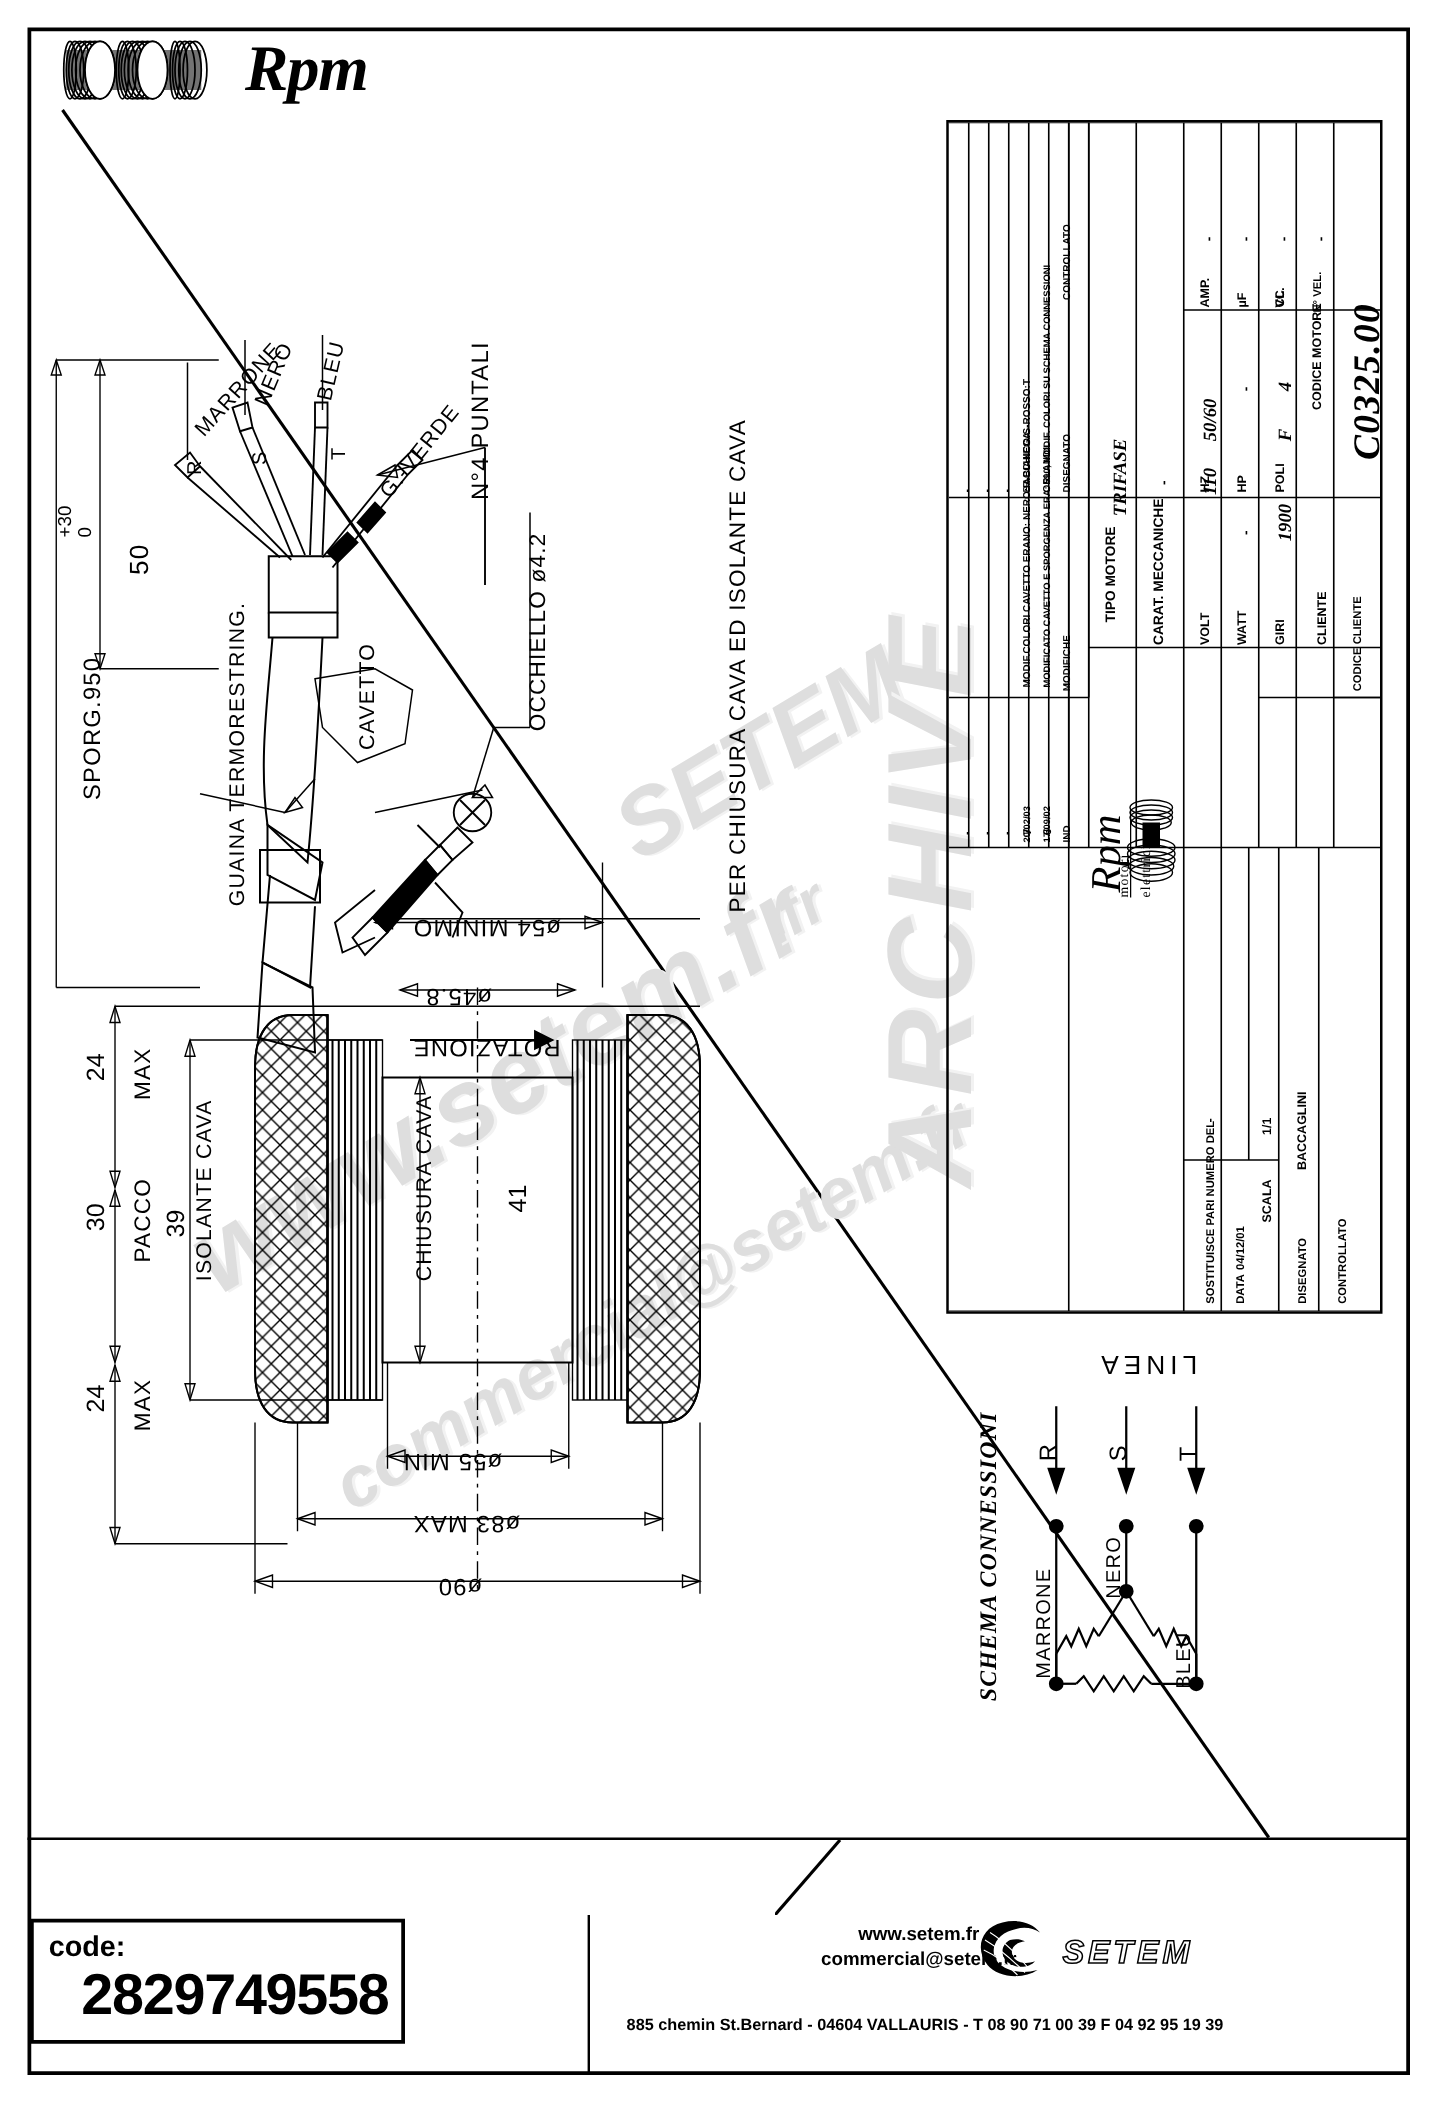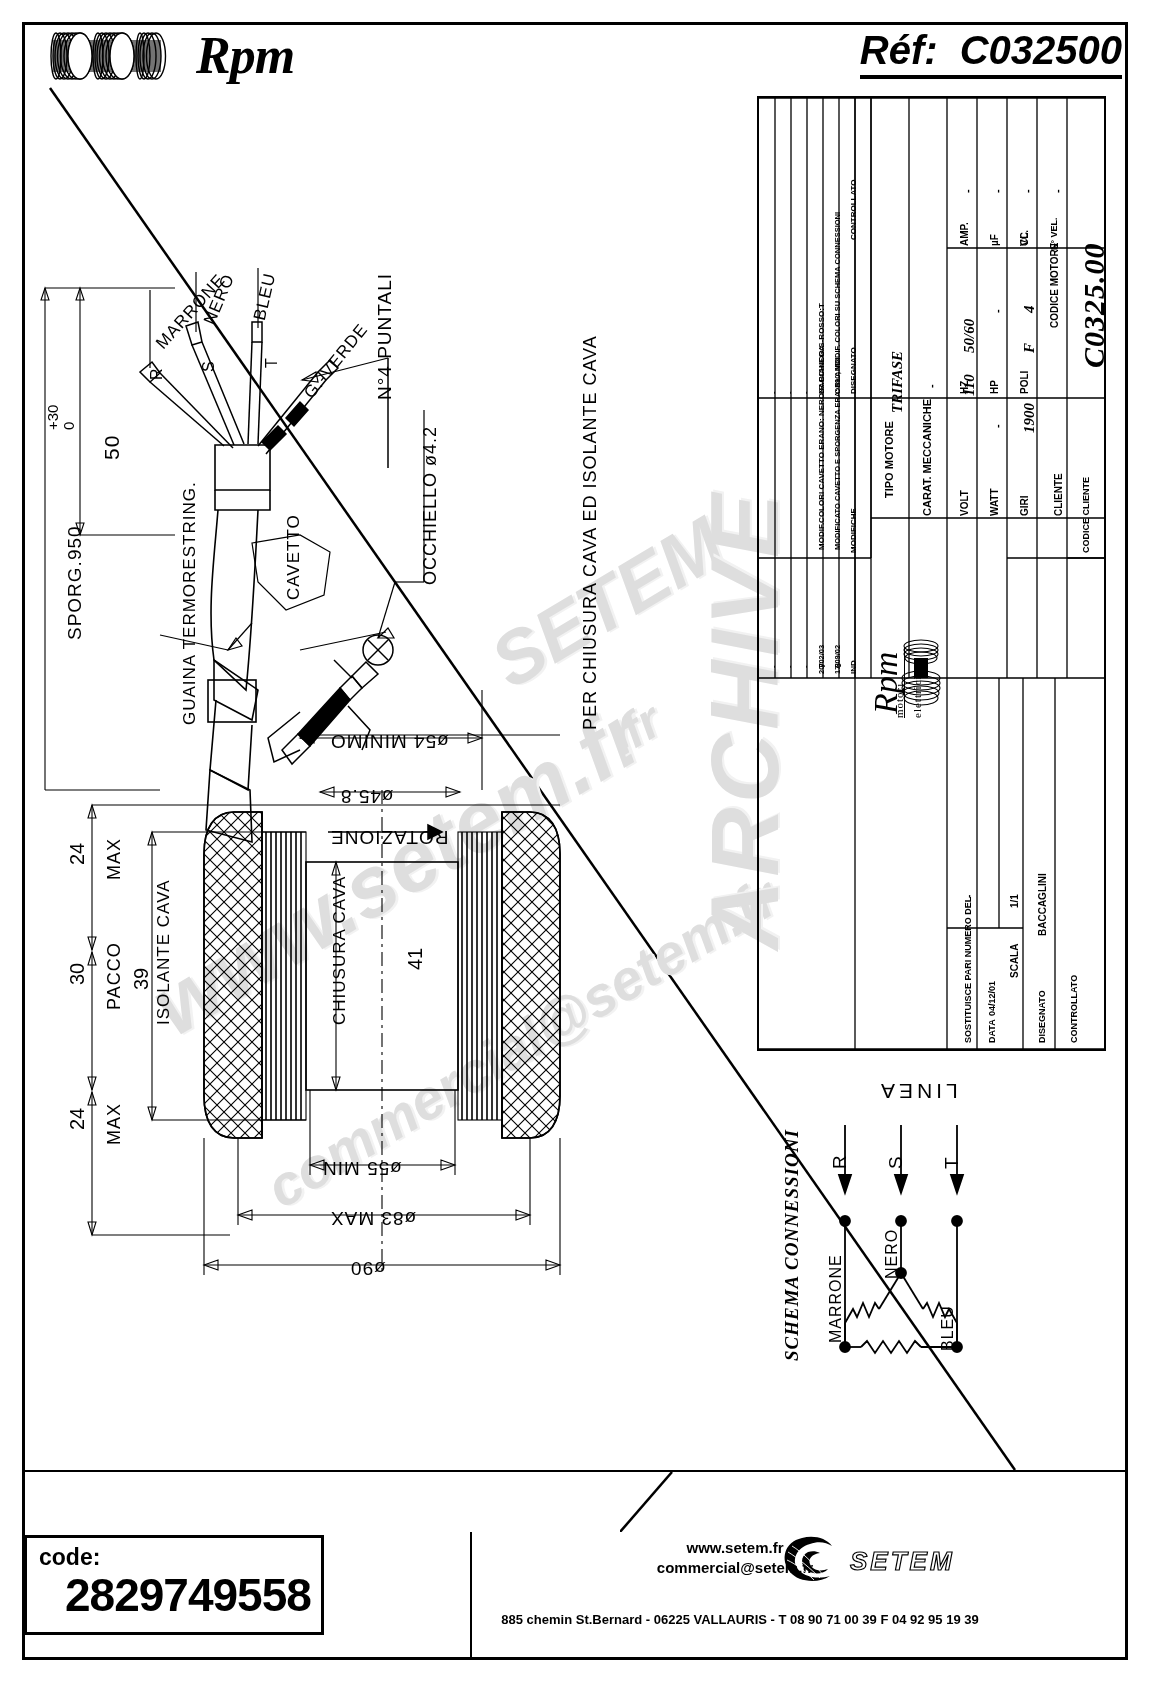--- a/index.html
+++ b/index.html
@@ -101,23 +101,20 @@
           <ellipse cx="116" cy="26" rx="9.5" ry="23"></ellipse>
         </g>
         <rect x="13" y="10" width="108" height="32" fill="#000" opacity="0.55" stroke="none"></rect>
         <ellipse cx="40" cy="26" rx="12" ry="23" fill="#fff"></ellipse>
         <ellipse cx="82" cy="26" rx="12" ry="23" fill="#fff"></ellipse>
       </g>
     </svg>
     <span class="logo-text">Rpm</span>
   </div>
 
-  <div class="ref">
-    <span class="ref-lbl">Réf:</span><span>C032500</span>
-  </div>
 
   <svg class="slash">
     <line x1="50" y1="88" x2="1015" y2="1470" class="stroke" stroke-width="2.5"></line>
   </svg>
 
   <div class="wm wm1">www.setem.fr</div>
   <div class="wm wm2">SETEM</div>
   <div class="wm wm3">commercial@setem.fr</div>
   <div class="wm wm4">.fr</div>
   <div class="wm wm5">ARCHIVE</div>
@@ -580,21 +577,21 @@
     <span class="code-num">2829749558</span>
   </div>
   <svg style="position:absolute;left:470px;top:1474px;" width="2" height="186">
     <line x1="1" y1="58" x2="1" y2="186" class="stroke" stroke-width="2.5"></line>
   </svg>
 
   <div class="setem-info">
     <div class="setem-www">www.setem.fr</div>
     <div class="setem-www">commercial@setem.fr</div>
   </div>
-  <div class="setem-addr">885 chemin St.Bernard  -  06225 VALLAURIS  -  T 08 90 71 00 39   F 04 92 95 19 39</div>
+  <div class="setem-addr">885 chemin St.Bernard  -  04604 VALLAURIS  -  T 08 90 71 00 39   F 04 92 95 19 39</div>
 
   <svg class="setem-logo" viewBox="0 0 250 60">
     <g>
       <path d="M22,8 C4,12 0,30 10,42 C18,52 38,54 50,46 C36,50 22,46 17,38 C12,30 16,18 30,14 C38,11 46,12 52,16 C46,8 34,5 22,8 Z" fill="#000"></path>
       <path d="M28,22 C20,26 20,36 28,41 C34,45 44,44 48,39 C40,42 32,40 30,34 C28,29 32,24 40,23 C36,21 32,21 28,22 Z" fill="#000"></path>
       <g stroke="#fff" stroke-width="0.9" fill="none">
         <path d="M12,16 C22,22 34,34 44,46"></path>
           <path d="M8,22 C18,28 30,38 40,48"></path>
         <path d="M7,30 C16,34 26,42 34,50"></path>
       </g>

